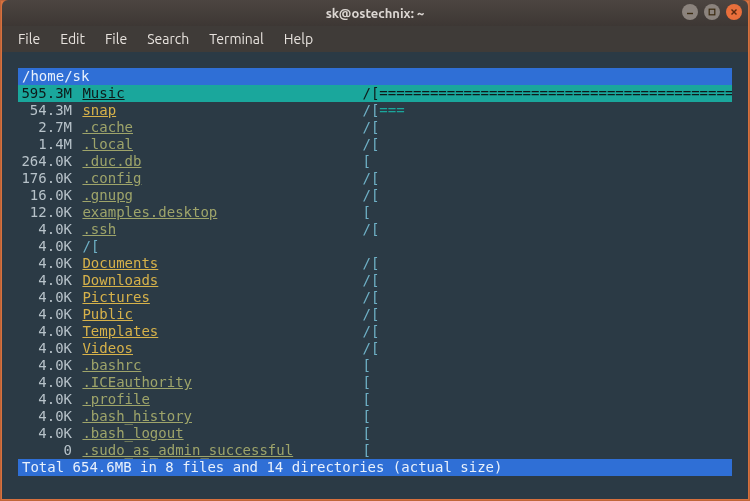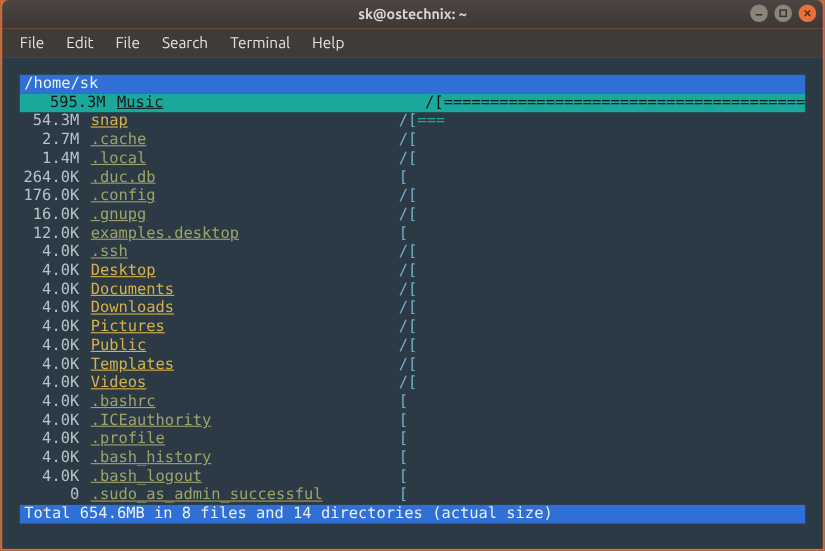--- a/index.html
+++ b/index.html
@@ -30,21 +30,21 @@
   .term {
     flex:1; background:#2b3a45; color:#cfd8dc;
     font-family: "DejaVu Sans Mono","Ubuntu Mono",Consolas,monospace;
     font-size: 14px; line-height: 17px; overflow:hidden; position:relative;
     padding: 16px; 
   }
   .row { display:flex; height:17px; white-space:pre; }
   .pathbar { background:#2f6fd6; color:#e8f0fb; padding:0 4px; }
   .selrow { background:#1aa79c; color:#0e1a1a; }
   .size { width: 56px; text-align:right; color:#b7c2c9; padding-right:2px;}
-  .selrow .size { color:#0e1a1a;margin-left:24px; }
+  .selrow .size { color:#0e1a1a; }
   .name { flex: 0 0 280px; color:#d7b24a;text-decoration:underline; }
   .name.dir { color:#d7b24a; }
   .name.dot { color:#9ea46a; }
   .name.file { color:#9ea46a; }
   .slash { color:#6fb1c7; }
   .selrow .name, .selrow .slash { color:#0e1a1a; }
   .bar-open, .bar-close { color:#6fb1c7; }
   .selrow .bar-open, .selrow .bar-close, .selrow .bar-fill, .selrow .bar-empty { color:#0e1a1a; }
   .bar-fill { color:#1aa79c; }
   .bar-empty { color:#2b3a45; }
@@ -92,21 +92,21 @@
     <div id="listing">
         <div class="row selrow"><span class="size">595.3M</span><span> </span><span class="name dir">Music</span><span class="slash">/</span><span class="barcell"><span class="bar-open">[</span><span class="bar-fill">=================================================</span><span class="bar-empty"></span></span></div>
         <div class="row"><span class="size">54.3M</span><span> </span><span class="name dir">snap</span><span class="slash">/</span><span class="barcell"><span class="bar-open">[</span><span class="bar-fill">===</span><span class="bar-empty">                                              </span></span></div>
         <div class="row"><span class="size">2.7M</span><span> </span><span class="name dir dot">.cache</span><span class="slash">/</span><span class="barcell"><span class="bar-open">[</span><span class="bar-fill"></span><span class="bar-empty">                                                 </span></span></div>
         <div class="row"><span class="size">1.4M</span><span> </span><span class="name dir dot">.local</span><span class="slash">/</span><span class="barcell"><span class="bar-open">[</span><span class="bar-fill"></span><span class="bar-empty">                                                 </span></span></div>
         <div class="row"><span class="size">264.0K</span><span> </span><span class="name file dot">.duc.db</span><span class="barcell"><span class="bar-open">[</span><span class="bar-fill"></span><span class="bar-empty">                                                 </span></span></div>
         <div class="row"><span class="size">176.0K</span><span> </span><span class="name dir dot">.config</span><span class="slash">/</span><span class="barcell"><span class="bar-open">[</span><span class="bar-fill"></span><span class="bar-empty">                                                 </span></span></div>
         <div class="row"><span class="size">16.0K</span><span> </span><span class="name dir dot">.gnupg</span><span class="slash">/</span><span class="barcell"><span class="bar-open">[</span><span class="bar-fill"></span><span class="bar-empty">                                                 </span></span></div>
         <div class="row"><span class="size">12.0K</span><span> </span><span class="name file">examples.desktop</span><span class="barcell"><span class="bar-open">[</span><span class="bar-fill"></span><span class="bar-empty">                                                 </span></span></div>
         <div class="row"><span class="size">4.0K</span><span> </span><span class="name dir dot">.ssh</span><span class="slash">/</span><span class="barcell"><span class="bar-open">[</span><span class="bar-fill"></span><span class="bar-empty">                                                 </span></span></div>
-        <div class="row"><span class="size">4.0K</span><span> </span><span class="name dir">Desktop</span><span class="slash">/</span><span class="barcell"><span class="bar-open">[</span><span class="bar-fill"></span><span class="bar-empty">                                                 </span></span></div>
+        <div class="row"><span class="size">4.0K</span><span> </span><span class="slash">/</span><span class="barcell"><span class="bar-open">[</span><span class="bar-fill"></span><span class="bar-empty">                                                 </span></span></div>
         <div class="row"><span class="size">4.0K</span><span> </span><span class="name dir">Documents</span><span class="slash">/</span><span class="barcell"><span class="bar-open">[</span><span class="bar-fill"></span><span class="bar-empty">                                                 </span></span></div>
         <div class="row"><span class="size">4.0K</span><span> </span><span class="name dir">Downloads</span><span class="slash">/</span><span class="barcell"><span class="bar-open">[</span><span class="bar-fill"></span><span class="bar-empty">                                                 </span></span></div>
         <div class="row"><span class="size">4.0K</span><span> </span><span class="name dir">Pictures</span><span class="slash">/</span><span class="barcell"><span class="bar-open">[</span><span class="bar-fill"></span><span class="bar-empty">                                                 </span></span></div>
         <div class="row"><span class="size">4.0K</span><span> </span><span class="name dir">Public</span><span class="slash">/</span><span class="barcell"><span class="bar-open">[</span><span class="bar-fill"></span><span class="bar-empty">                                                 </span></span></div>
         <div class="row"><span class="size">4.0K</span><span> </span><span class="name dir">Templates</span><span class="slash">/</span><span class="barcell"><span class="bar-open">[</span><span class="bar-fill"></span><span class="bar-empty">                                                 </span></span></div>
         <div class="row"><span class="size">4.0K</span><span> </span><span class="name dir">Videos</span><span class="slash">/</span><span class="barcell"><span class="bar-open">[</span><span class="bar-fill"></span><span class="bar-empty">                                                 </span></span></div>
         <div class="row"><span class="size">4.0K</span><span> </span><span class="name file dot">.bashrc</span><span class="barcell"><span class="bar-open">[</span><span class="bar-fill"></span><span class="bar-empty">                                                 </span></span></div>
         <div class="row"><span class="size">4.0K</span><span> </span><span class="name file dot">.ICEauthority</span><span class="barcell"><span class="bar-open">[</span><span class="bar-fill"></span><span class="bar-empty">                                                 </span></span></div>
         <div class="row"><span class="size">4.0K</span><span> </span><span class="name file dot">.profile</span><span class="barcell"><span class="bar-open">[</span><span class="bar-fill"></span><span class="bar-empty">                                                 </span></span></div>
         <div class="row"><span class="size">4.0K</span><span> </span><span class="name file dot">.bash_history</span><span class="barcell"><span class="bar-open">[</span><span class="bar-fill"></span><span class="bar-empty">                                                 </span></span></div>

